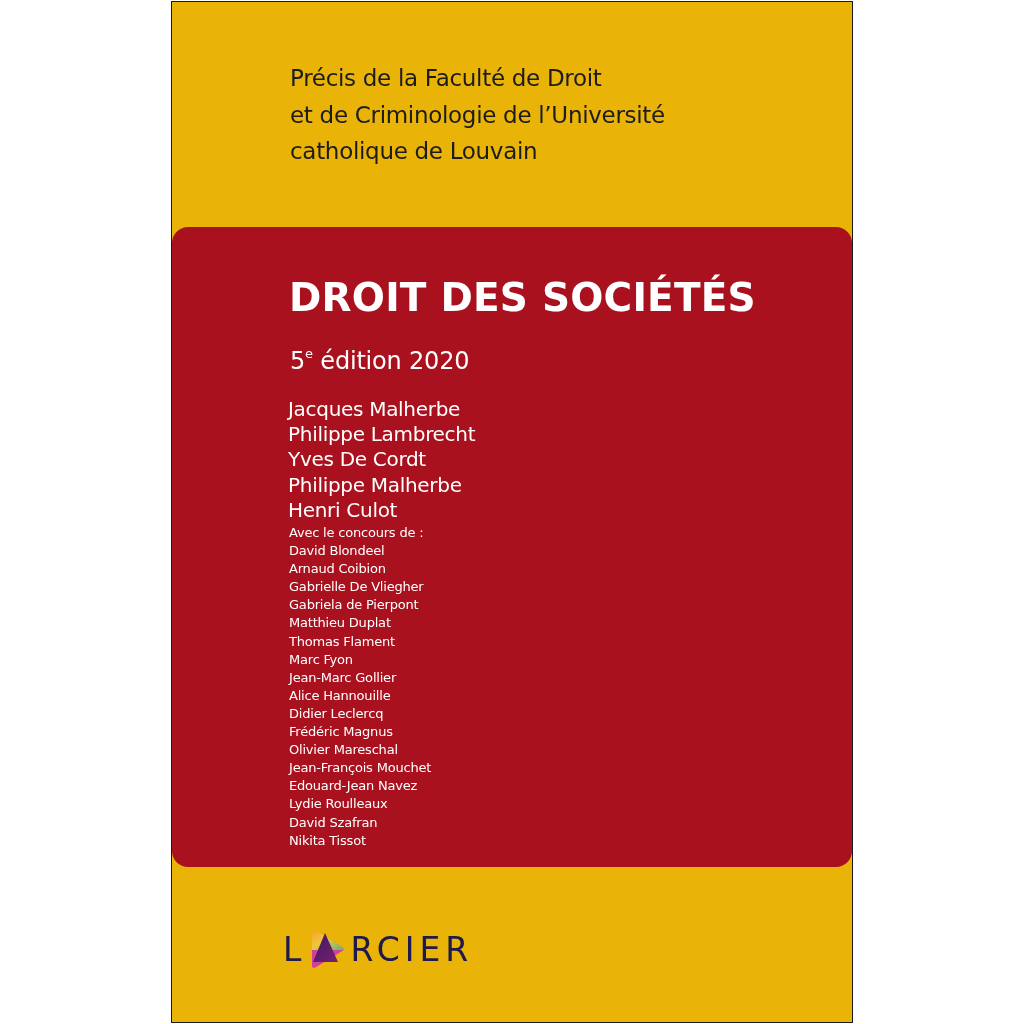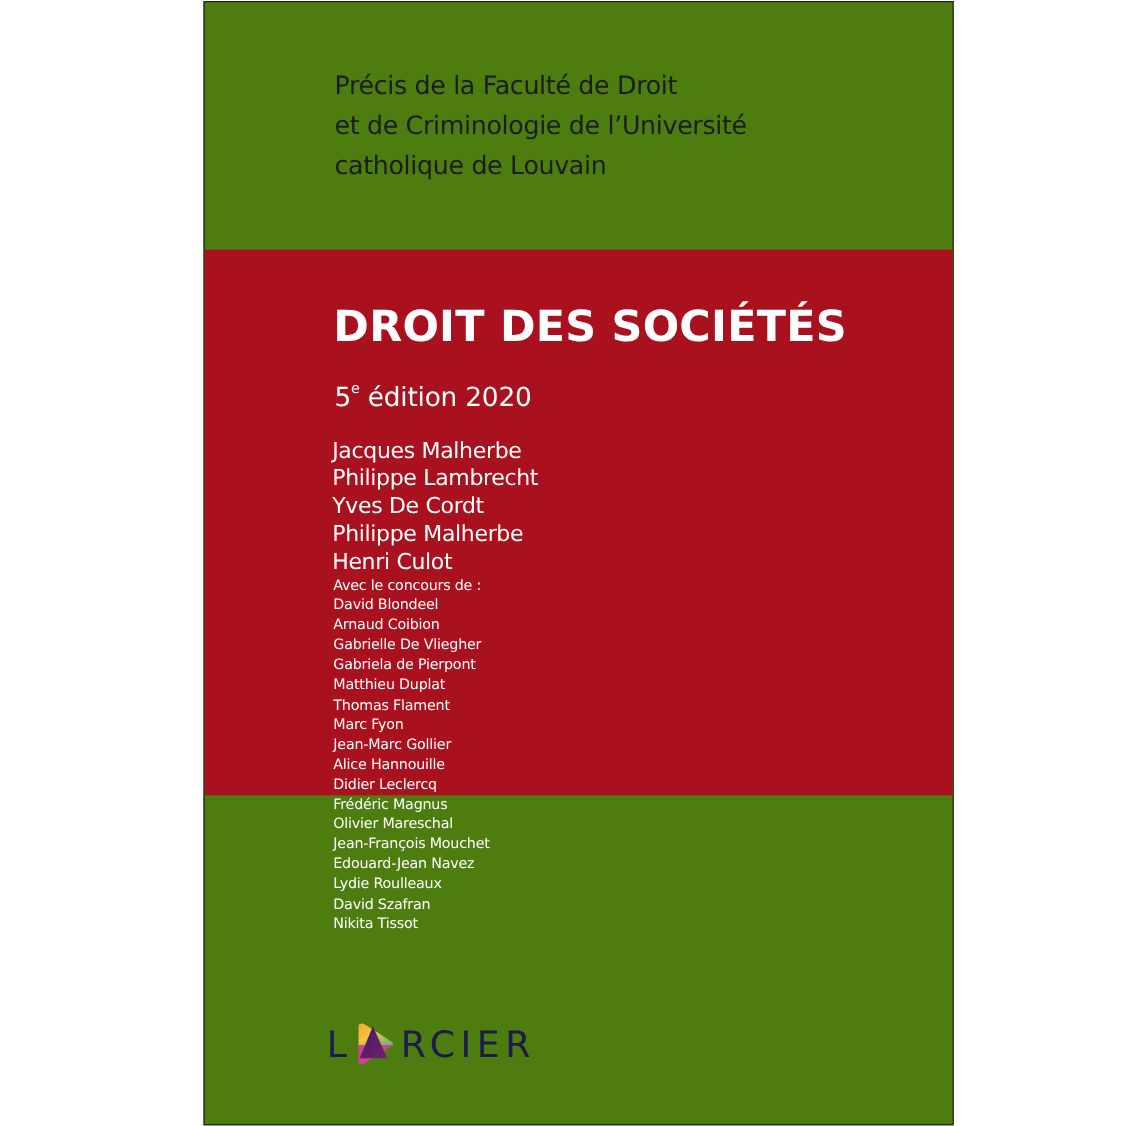--- a/index.html
+++ b/index.html
@@ -1,32 +1,33 @@
 <!DOCTYPE html>
 <html><head>
   <meta charset="utf-8">
   <style>
     html, body { margin:0; padding:0; }
     body {
       width:1024px; height:1024px; background:#ffffff; position:relative; overflow:hidden;
       font-family: "DejaVu Sans", "Liberation Sans", sans-serif;
     }
     .cover {
-      position:absolute; left:185px; top:1px; width:680px; height:1020px;
-      border:1.5px solid #1a1a1a; background:#4d7c0f; box-sizing:content-box;
+      position:absolute; left:171px; top:1px; width:680px; height:1020px;
+      border:1.5px solid #1a1a1a; background:#eab308; box-sizing:content-box;
     }
     .series {
       position:absolute; left:118px; top:58px; color:#1c1c1c;
       font-size:23px; line-height:36.5px; letter-spacing:-0.3px;
       font-family: "DejaVu Sans", sans-serif; font-weight:normal;
     }
     .series div { white-space:nowrap; }
     .band {
-      position:absolute; left:0; top:225px; width:680px; height:496px;
+      position:absolute; left:0; top:225px; width:680px; height:640px;
       background:#a9111e;
+      border-radius:16px;
     }
     .title {
       position:absolute; left:117px; top:48px; color:#ffffff;
       font-family: "DejaVu Sans", sans-serif; font-weight:bold;
       font-size:39px; letter-spacing:0.2px; white-space:nowrap;
     }
     .edition {
       position:absolute; left:118px; top:108px; color:#ffffff;
       font-size:24px; white-space:nowrap; letter-spacing:-0.2px;margin-top:12px;
     }

